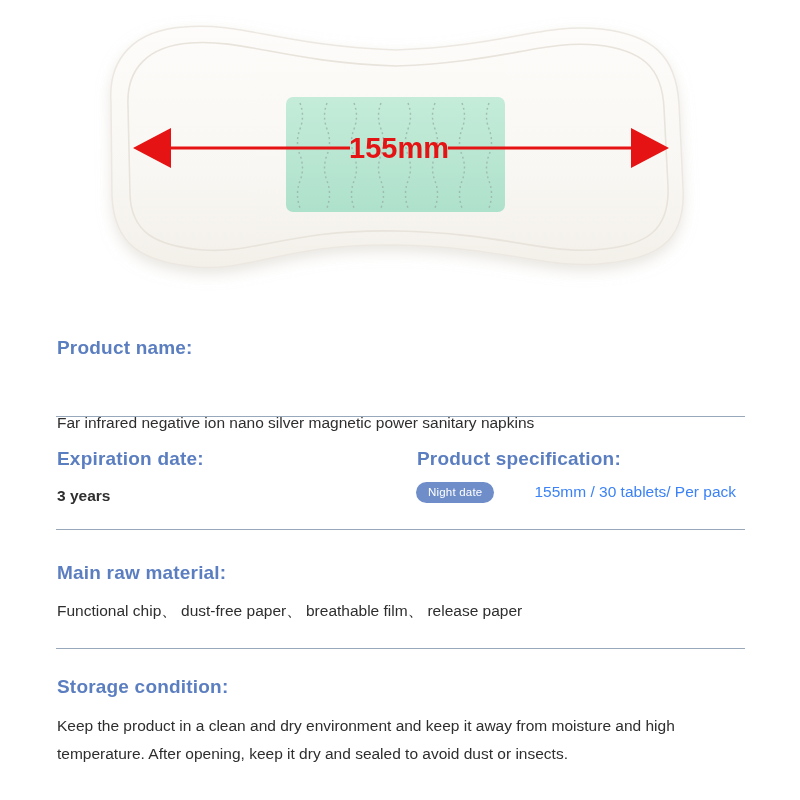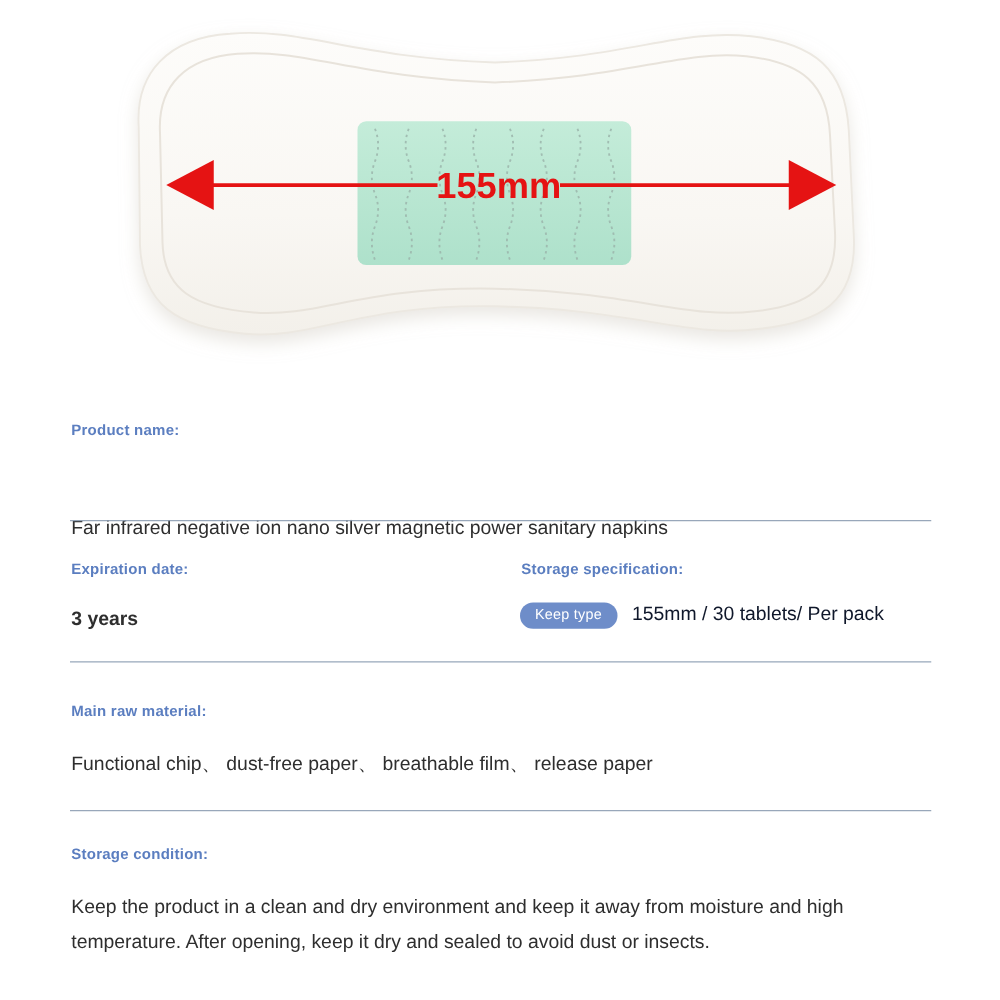--- a/index.html
+++ b/index.html
@@ -1,35 +1,35 @@
 <!DOCTYPE html>
 <html><head>
 <meta charset="utf-8">
 <style>
   html,body { margin:0; padding:0; background:#ffffff; }
   body { font-family:"Liberation Sans", sans-serif; }
   .page { position:relative; width:800px; height:800px; background:#ffffff; overflow:hidden; }
 
   .diagram { position:absolute; left:0; top:0; width:800px; height:315px; }
 
-  .heading  { position:absolute; font-size:12px; font-weight:600; color:#5b7ec0; letter-spacing:.2px; white-space:nowrap; }
+  .heading  { position:absolute; font-size:19px; font-weight:600; color:#5b7ec0; letter-spacing:.2px; white-space:nowrap; }
   .value    { position:absolute; font-size:15.5px; color:#2e2e2e; white-space:nowrap; }
   .divider  { position:absolute; left:56px; width:689px; height:0; border-top:1.6px solid #8d9db2; opacity:.9; }
 
   .h-product  { left:57px; top:337px; }
   .v-product  { left:57px; top:373px;margin-top:41px; }
   .divider-1  { top:416px; }
 
   .h-exp      { left:57px;  top:448px;text-align:center; }
   .h-spec     { left:417px; top:448px; }
   .v-exp      { left:57px;  top:487px;font-weight:bold; }
   .spec-row   { position:absolute; left:416px; top:482px; display:flex; align-items:center; gap:12px; }
   .badge      { display:inline-block; background:#6e8dc9; color:#ffffff; font-size:11.5px; line-height:1;
                 padding:5px 12px 4px; border-radius:12px; letter-spacing:.2px; }
-  .spec-value { font-size:15.5px; color:#0f172a; white-space:nowrap; }
+  .spec-value { font-size:15.5px; color:#3b82f6; white-space:nowrap;margin-left:28px; }
   .divider-2  { top:529px; }
 
   .h-mat      { left:57px; top:562px; }
   .v-mat      { left:57px; top:601px;text-align:right; }
   .divider-3  { top:648px; }
 
   .h-storage  { left:57px; top:676px; }
   .v-storage  { left:57px; top:712px; width:702px; white-space:normal; line-height:28px; }
 </style>
 </head>
@@ -96,24 +96,24 @@
       <polygon points="669,148 631,128 631,168" fill="#e51313"></polygon>
       <text x="399" y="158" text-anchor="middle" font-family="Liberation Sans, sans-serif" font-size="29" font-weight="bold" fill="#e51313">155mm</text>
     </g>
   </svg>
 
   <div class="heading h-product">Product name:</div>
   <div class="value v-product">Far infrared negative ion nano silver magnetic power sanitary napkins</div>
   <div class="divider divider-1"></div>
 
   <div class="heading h-exp">Expiration date:</div>
-  <div class="heading h-spec">Storage specification:</div>
+  <div class="heading h-spec">Product specification:</div>
   <div class="value v-exp">3 years</div>
   <div class="spec-row">
-    <span class="badge">Keep type</span>
+    <span class="badge">Night date</span>
     <span class="spec-value">155mm / 30 tablets/ Per pack</span>
   </div>
   <div class="divider divider-2"></div>
 
   <div class="heading h-mat">Main raw material:</div>
   <div class="value v-mat">Functional chip、 dust-free paper、 breathable film、 release paper</div>
   <div class="divider divider-3"></div>
 
   <div class="heading h-storage">Storage condition:</div>
   <div class="value v-storage">Keep the product in a clean and dry environment and keep it away from moisture and high temperature. After opening, keep it dry and sealed to avoid dust or insects.</div>

